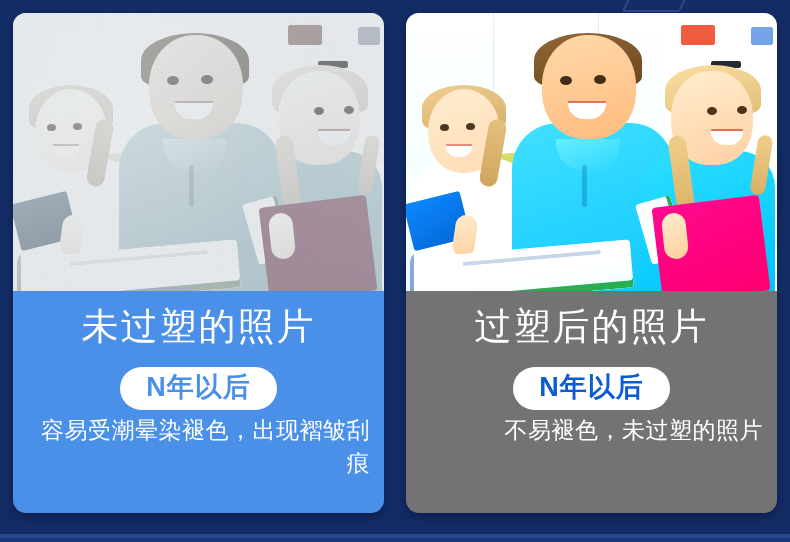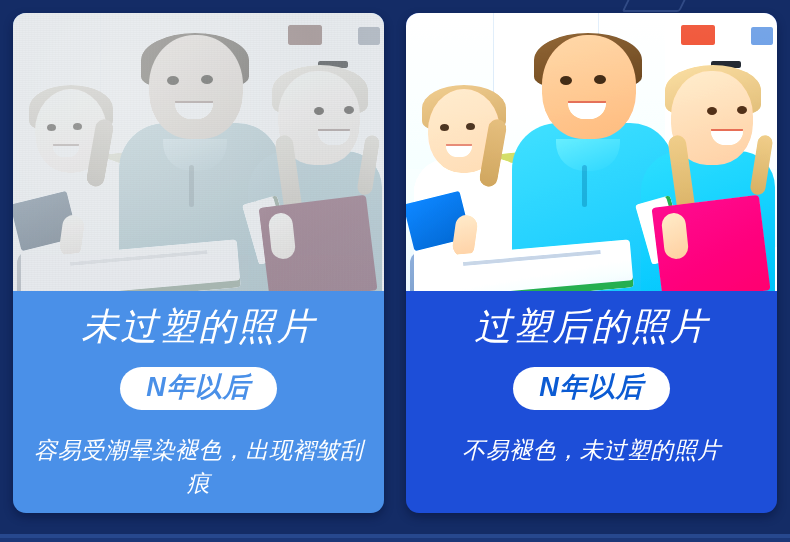--- a/index.html
+++ b/index.html
@@ -42,24 +42,23 @@
   }
 
   
   .card{
     position:absolute;
     top:13px;
     width:371px; height:500px;
     border-radius:13px;
     overflow:hidden;
     box-shadow:0 4px 10px rgba(4,14,46,.45);
-    font-style:italic;
   }
   .card-left { left:13px;  background:#4a90e8; }
-  .card-right{ left:406px; background:#1d4ed8; }
+  .card-right{ left:406px; background:#737373; }
 
   
   .photo{
     position:relative;
     height:278px;
     width:100%;
     overflow:hidden;
   }
 
   
@@ -337,26 +336,27 @@
     border-radius:22px;
     font-size:27px;
     line-height:1.16;
     letter-spacing:1px;
     font-weight:700;
   }
   .card-left  .badge{ color:#4a90e8; }
   .card-right .badge{ color:#0b5bd3; }
 
   .desc{
-    margin-top:24px;
+    margin-top:4px;
     font-size:23px;
     line-height:1.42;
     color:#ffffff;
     letter-spacing:.5px;
     padding:0 6px;
+    text-align:right;
   }
   .desc span{ display:block; }
 </style>
 </head>
 <body>
 
 <div id="stage">
 
   <div class="top-deco"></div>
 

